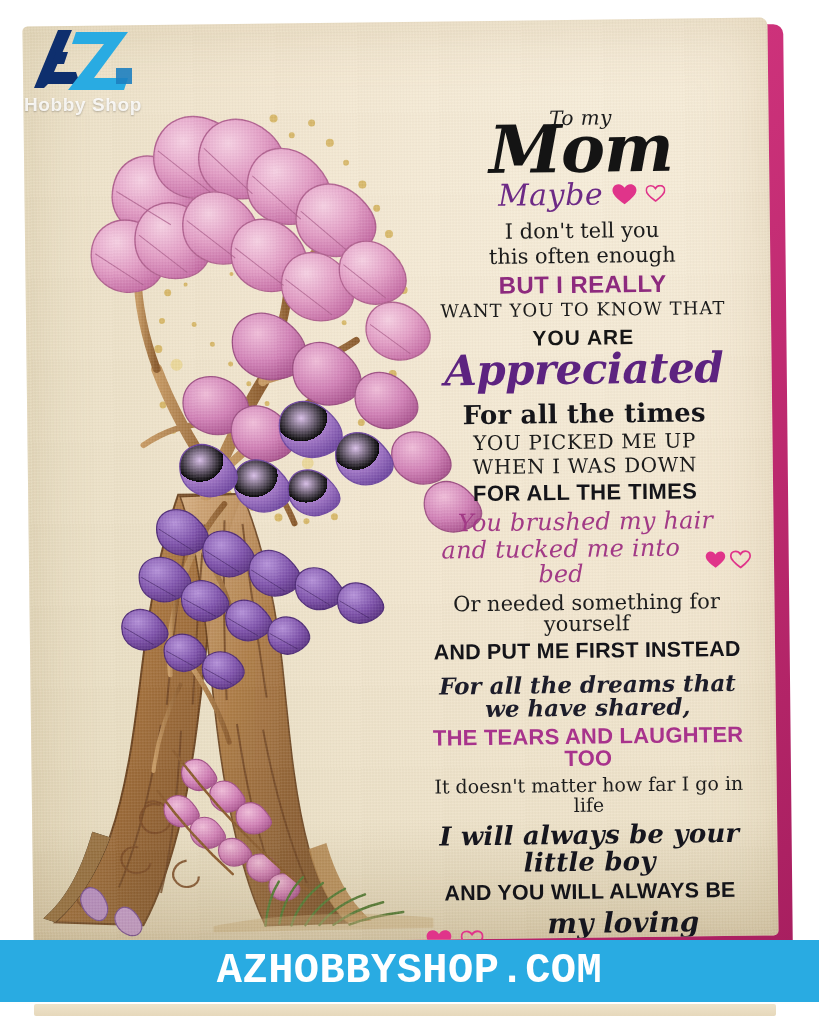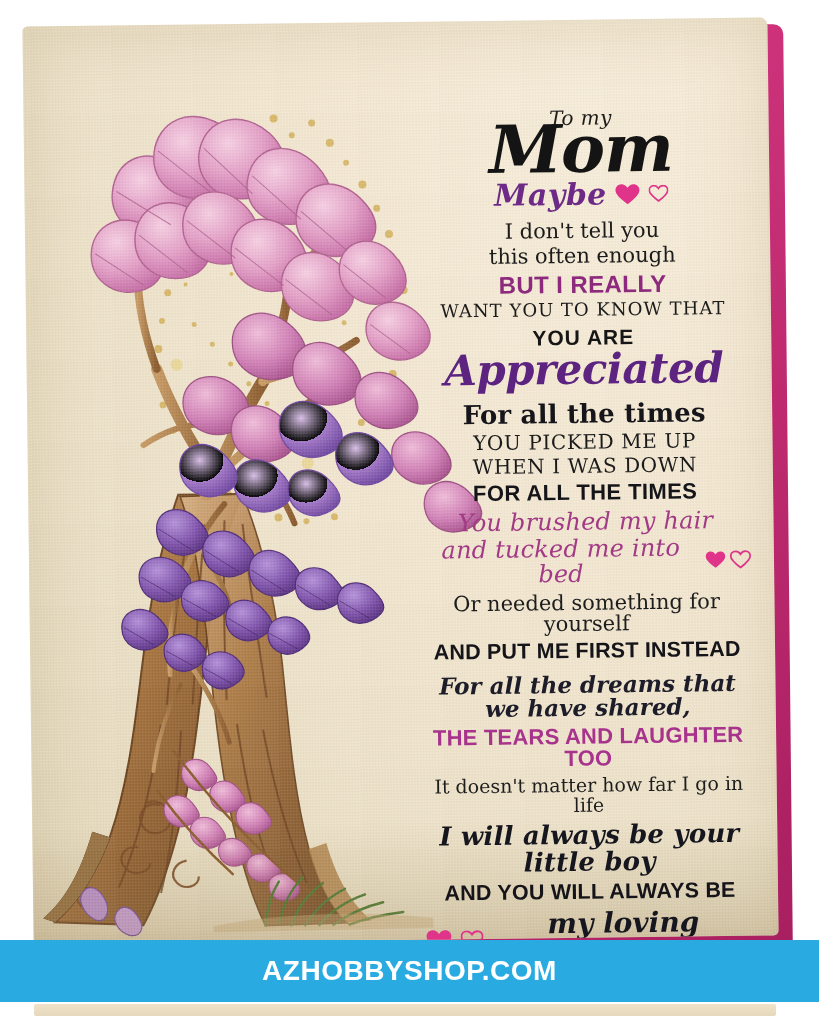--- a/index.html
+++ b/index.html
@@ -107,21 +107,21 @@
     font-weight: bold;
     font-size: 66px;
     color: #141414;
     letter-spacing: -1px;
     line-height: 0.88;
     margin-top: -8px;
   }
   .maybe {
     font-family: "DejaVu Serif", serif;
     font-style: italic;
-    font-weight: bold;
+    font-weight: normal;
     font-size: 30px;
     color: #6d2a86;
     margin-top: 2px;
     letter-spacing: 0.5px;
   }
   .maybe-row { display:flex; align-items:center; justify-content:center; gap:8px; }
 
   .serif-line {
     font-family: "DejaVu Serif", serif;
     font-size: 21px;
@@ -240,23 +240,23 @@
   
   #banner {
     position: absolute;
     left: 0; top: 940px;
     width: 819px; height: 62px;
     background: #29abe2;
     display: flex; align-items: center; justify-content: center;
     z-index: 60;
   }
   #banner .txt {
-    font-family: Liberation Sans, sans-serif;
-    font-weight: bold;
-    font-size: 28px;
+    font-family: Liberation Mono, monospace;
+    font-weight: bold;
+    font-size: 42px;
     color: #ffffff;
     letter-spacing: 0.5px;
   }
   #bottom-strip {
     position:absolute; left:0; top:1002px; width:819px; height:22px;
     background:#ffffff;
   }
   
   #sliver {
     position:absolute; left:34px; top:1004px; width:742px; height:12px;
@@ -597,20 +597,32 @@
           <svg class="heart" width="24" height="20" viewBox="0 0 26 22">
             <path d="M13 21 C5 15 1 11 1 7 C1 3.5 3.6 1 7 1 C9.4 1 11.6 2.4 13 4.6 C14.4 2.4 16.6 1 19 1 C22.4 1 25 3.5 25 7 C25 11 21 15 13 21 Z" fill="none" stroke="#e0348a" stroke-width="2.2"></path>
           </svg>
           <span class="loving-mother">my loving mother</span>
         </div>
 
       </div>
     </div>
   </div>
 
+  <div id="logo">
+    <svg class="mark" width="160" height="72" viewBox="0 0 160 72">
+
+      <path d="M10 66 L34 8 L48 8 L30 50 L52 50 L56 62 L24 62 L20 66 Z" fill="#0e2f6e"></path>
+      <path d="M32 30 L44 30 L40 42 L28 42 Z" fill="#0e2f6e"></path>
+
+      <path d="M52 10 L104 10 L70 56 L104 56 L100 68 L44 68 L80 22 L48 22 Z" fill="#29abe2"></path>
+
+      <rect x="92" y="46" width="16" height="16" fill="#1d7fc0" opacity="0.9"></rect>
+    </svg>
+    <div class="shop-text">Hobby Shop</div>
+  </div>
 
   <div id="sliver"></div>
 
   <div id="banner">
     <span class="txt">AZHOBBYSHOP.COM</span>
   </div>
 
   <div id="bottom-strip"></div>
 </div>
 

